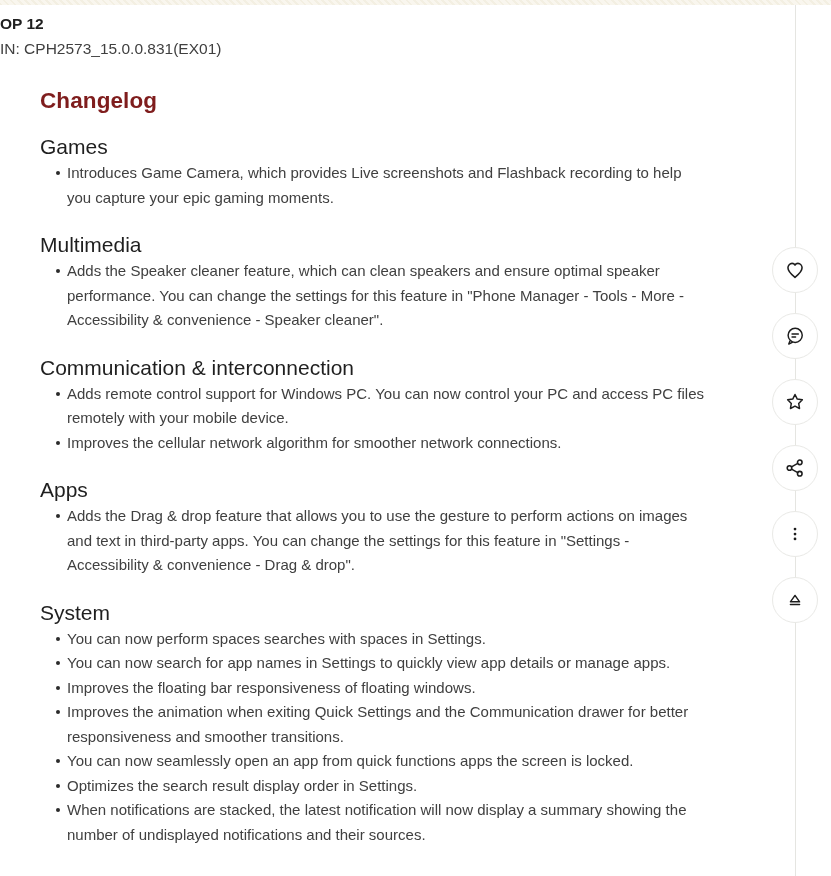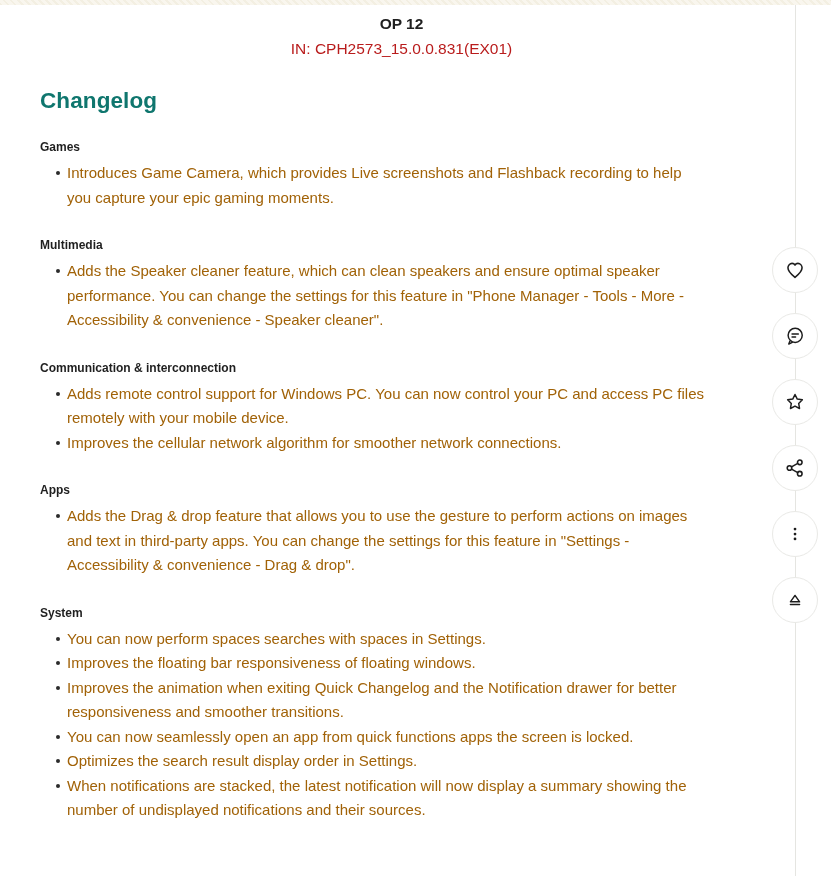--- a/index.html
+++ b/index.html
@@ -11,37 +11,37 @@
     color:#2b2b2b;
     overflow:hidden;
   }
   .top-strip{
     position:absolute; left:0; top:0; width:831px; height:5px;
     background:repeating-linear-gradient(45deg,#f3efe2 0 2px,#f9f6ee 2px 5px);
   }
   .main{
     position:absolute; left:0; top:5px; width:803px;
   }
-  .doc-header{ width:803px; text-align:center; }
+  .doc-header{ width:803px; text-align:left; }
   .device{ margin-top:9px; font-size:15.5px; font-weight:bold; line-height:19px; color:#1f1f1f; }
-  .build{ margin-top:6px; font-size:15.5px; line-height:19px; color:#b91c1c; }
+  .build{ margin-top:6px; font-size:15.5px; line-height:19px; color:#404040; }
   h1.page-title{
     margin:29px 0 0 40px; font-size:22.5px; line-height:28px;
-    font-weight:bold; color:#0f766e; letter-spacing:.1px;
+    font-weight:bold; color:#7f1d1d; letter-spacing:.1px;
   }
   .section{ margin:22px 0 0 40px; }
   .section + .section{ margin-top:25px; }
   .section h2{
-    font-size:12px; line-height:20px; font-weight:bold;
+    font-size:21px; line-height:20px; font-weight:normal;
     color:#1f1f1f; margin-bottom:4px;
   }
   .section ul{ list-style:none; }
   .section li{
     position:relative; padding-left:27px; max-width:727px;
-    font-size:15px; line-height:24.5px; color:#a16207;
+    font-size:15px; line-height:24.5px; color:#404040;
     white-space:pre-wrap;
   }
   .section li::before{
     content:""; position:absolute; left:16px; top:10px;
     width:4px; height:4px; border-radius:50%; background:#2b2b2b;
   }
   
   .rail-line{
     position:absolute; left:795px; top:5px; bottom:0; width:1px;
     background:#e5e5e1;
@@ -104,22 +104,23 @@
       <li>Adds the Drag &amp; drop feature that allows you to use the gesture to perform actions on images
 and text in third-party apps. You can change the settings for this feature in "Settings -
 Accessibility &amp; convenience - Drag &amp; drop".</li>
     </ul>
   </div>
 
   <div class="section">
     <h2>System</h2>
     <ul>
       <li>You can now perform spaces searches with spaces in Settings.</li>
+      <li>You can now search for app names in Settings to quickly view app details or manage apps.</li>
       <li>Improves the floating bar responsiveness of floating windows.</li>
-      <li>Improves the animation when exiting Quick Changelog and the Notification drawer for better
+      <li>Improves the animation when exiting Quick Settings and the Communication drawer for better
 responsiveness and smoother transitions.</li>
       <li>You can now seamlessly open an app from quick functions apps the screen is locked.</li>
       <li>Optimizes the search result display order in Settings.</li>
       <li>When notifications are stacked, the latest notification will now display a summary showing the
 number of undisplayed notifications and their sources.</li>
     </ul>
   </div>
 
 </div>
 

